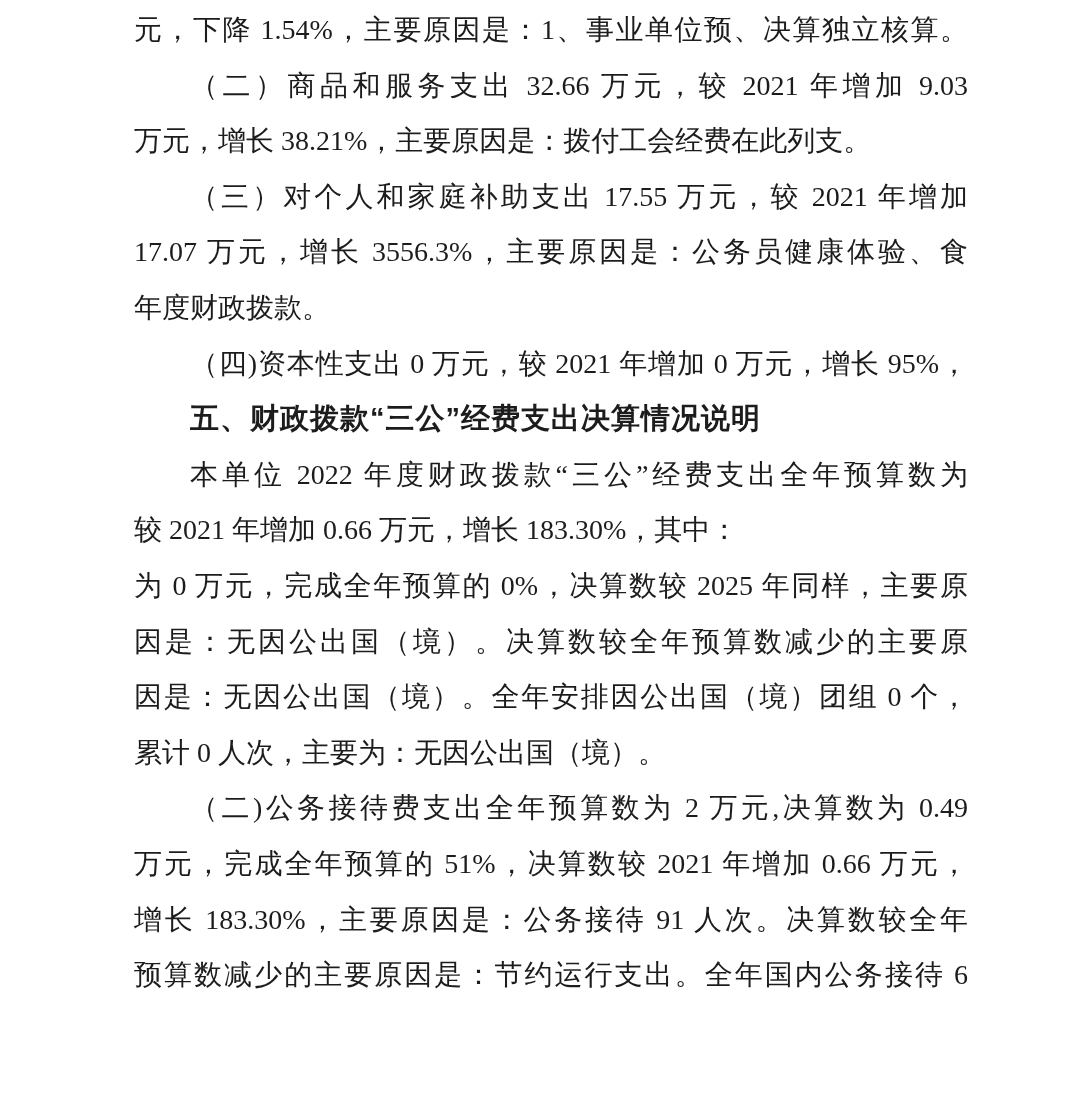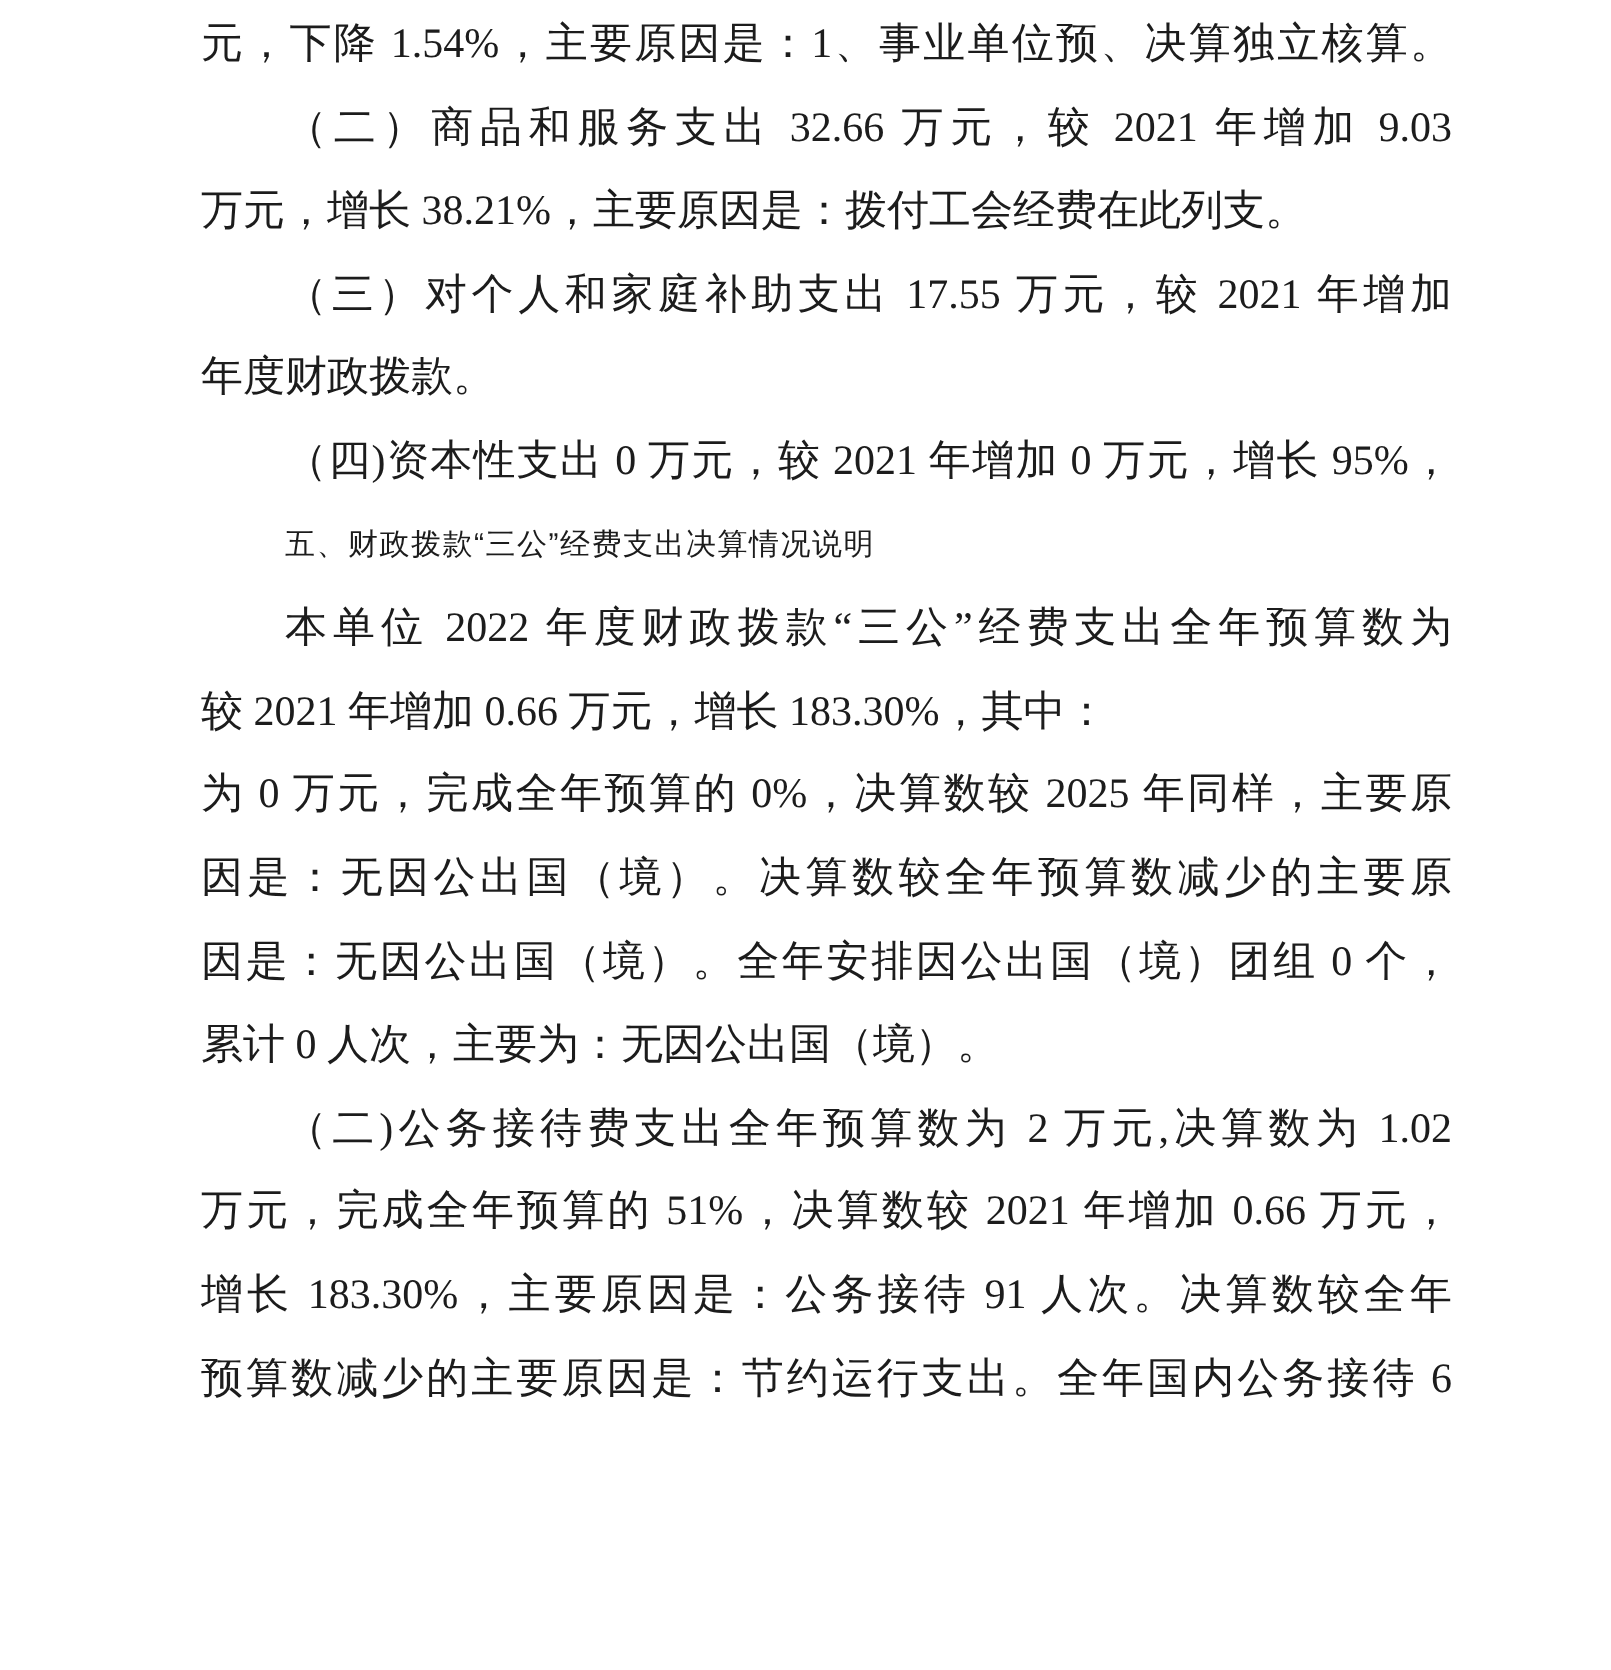--- a/index.html
+++ b/index.html
@@ -31,39 +31,40 @@
   .line.justify {
     white-space: normal;
     text-align: justify;
     text-align-last: justify;
   }
   .line.indent {
     text-indent: 56px;
   }
   .line.heading {
     font-family: "Liberation Sans", sans-serif;
-    font-weight: normal;
-    font-size: 20px;
+    font-weight: bold;
+    font-size: 29px;
     letter-spacing: 1px;
   }
 </style>
 </head>
 <body>
 
 <div class="page">
   <div class="line justify">元，下降 1.54%，主要原因是：1、事业单位预、决算独立核算。</div>
   <div class="line indent justify">（二）商品和服务支出 32.66 万元，较 2021 年增加 9.03</div>
   <div class="line">万元，增长 38.21%，主要原因是：拨付工会经费在此列支。</div>
   <div class="line indent justify">（三）对个人和家庭补助支出 17.55 万元，较 2021 年增加</div>
+  <div class="line justify">17.07 万元，增长 3556.3%，主要原因是：公务员健康体验、食</div>
   <div class="line">年度财政拨款。</div>
   <div class="line indent justify">（四)资本性支出 0 万元，较 2021 年增加 0 万元，增长 95%，</div>
   <div class="line indent heading">五、财政拨款“三公”经费支出决算情况说明</div>
   <div class="line indent justify">本单位 2022 年度财政拨款“三公”经费支出全年预算数为</div>
   <div class="line">较 2021 年增加 0.66 万元，增长 183.30%，其中：</div>
   <div class="line justify">为 0 万元，完成全年预算的 0%，决算数较 2025 年同样，主要原</div>
   <div class="line justify">因是：无因公出国（境）。决算数较全年预算数减少的主要原</div>
   <div class="line justify">因是：无因公出国（境）。全年安排因公出国（境）团组 0 个，</div>
   <div class="line">累计 0 人次，主要为：无因公出国（境）。</div>
-  <div class="line indent justify">（二)公务接待费支出全年预算数为 2 万元,决算数为 1.02</div>
+  <div class="line indent justify">（二)公务接待费支出全年预算数为 2 万元,决算数为 0.49</div>
   <div class="line justify">万元，完成全年预算的 51%，决算数较 2021 年增加 0.66 万元，</div>
   <div class="line justify">增长 183.30%，主要原因是：公务接待 91 人次。决算数较全年</div>
   <div class="line justify">预算数减少的主要原因是：节约运行支出。全年国内公务接待 6</div>
 </div>
 
 </body></html>

